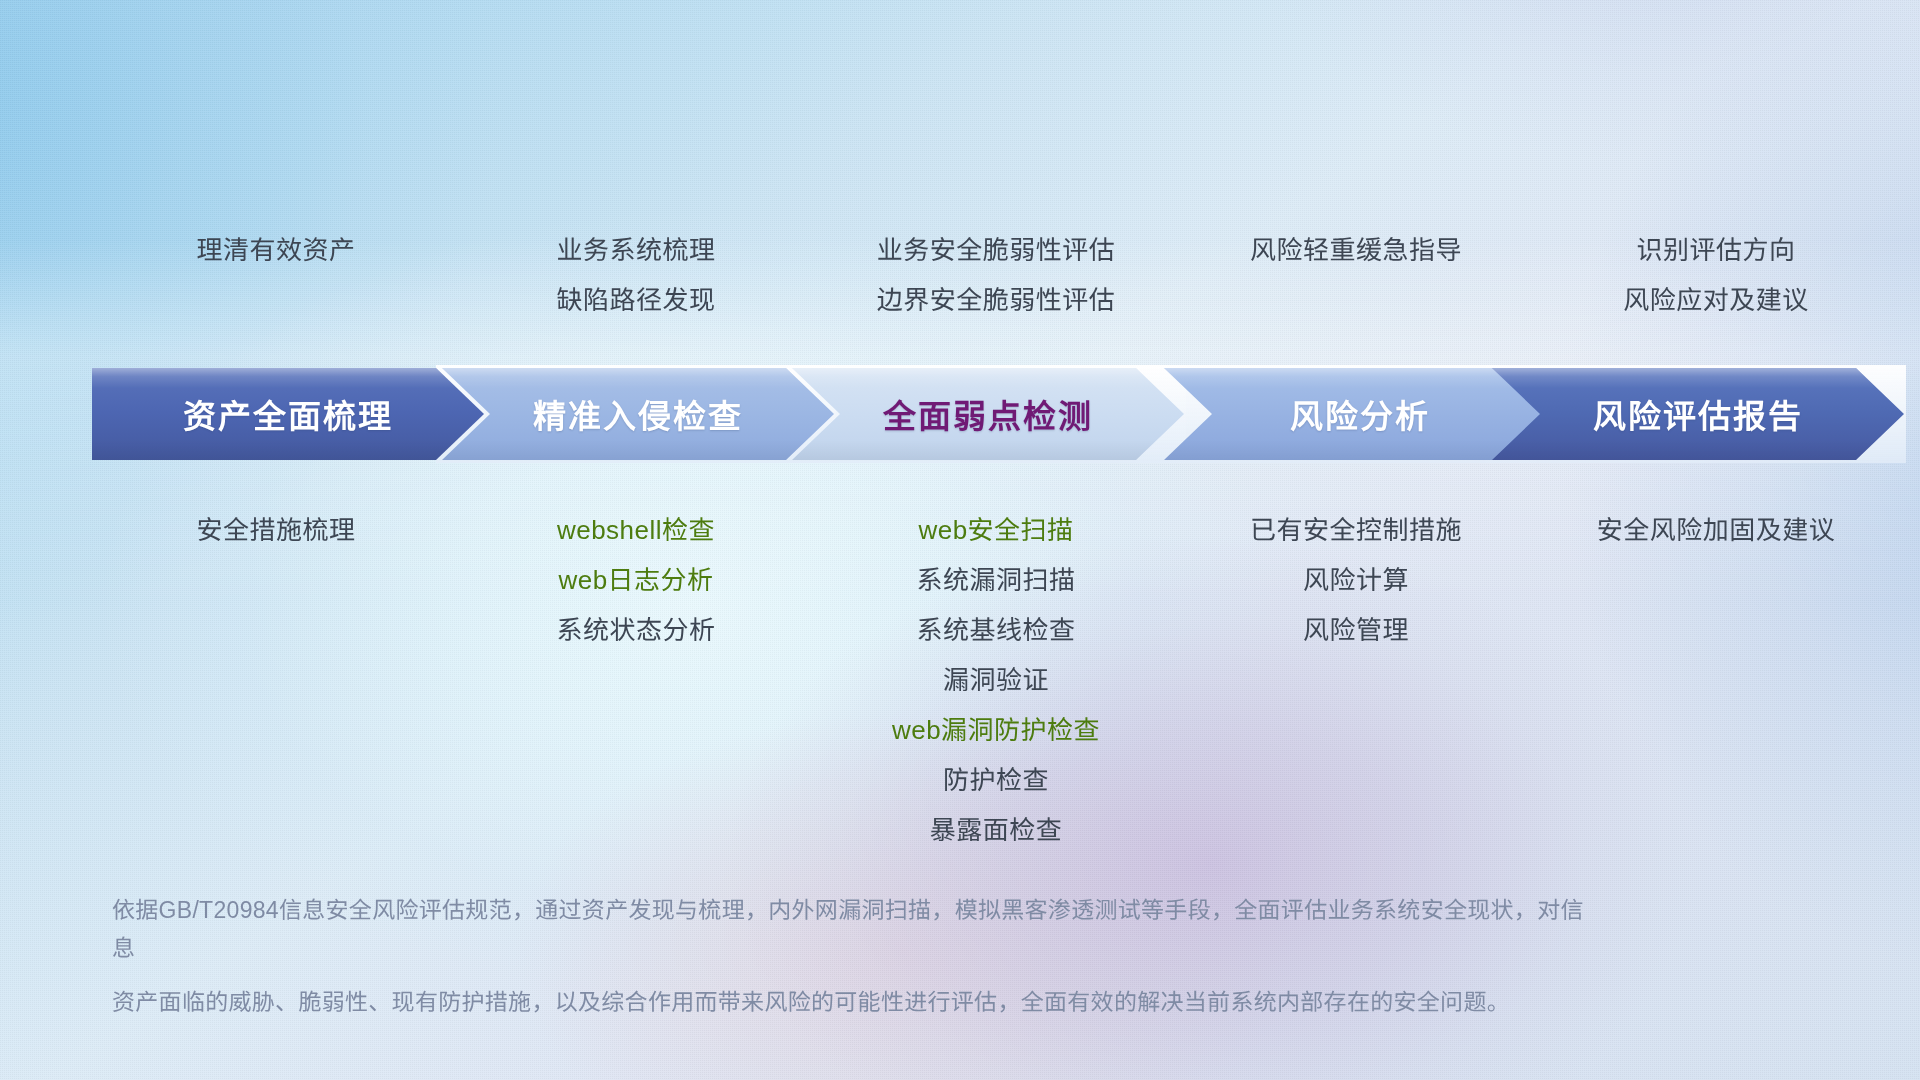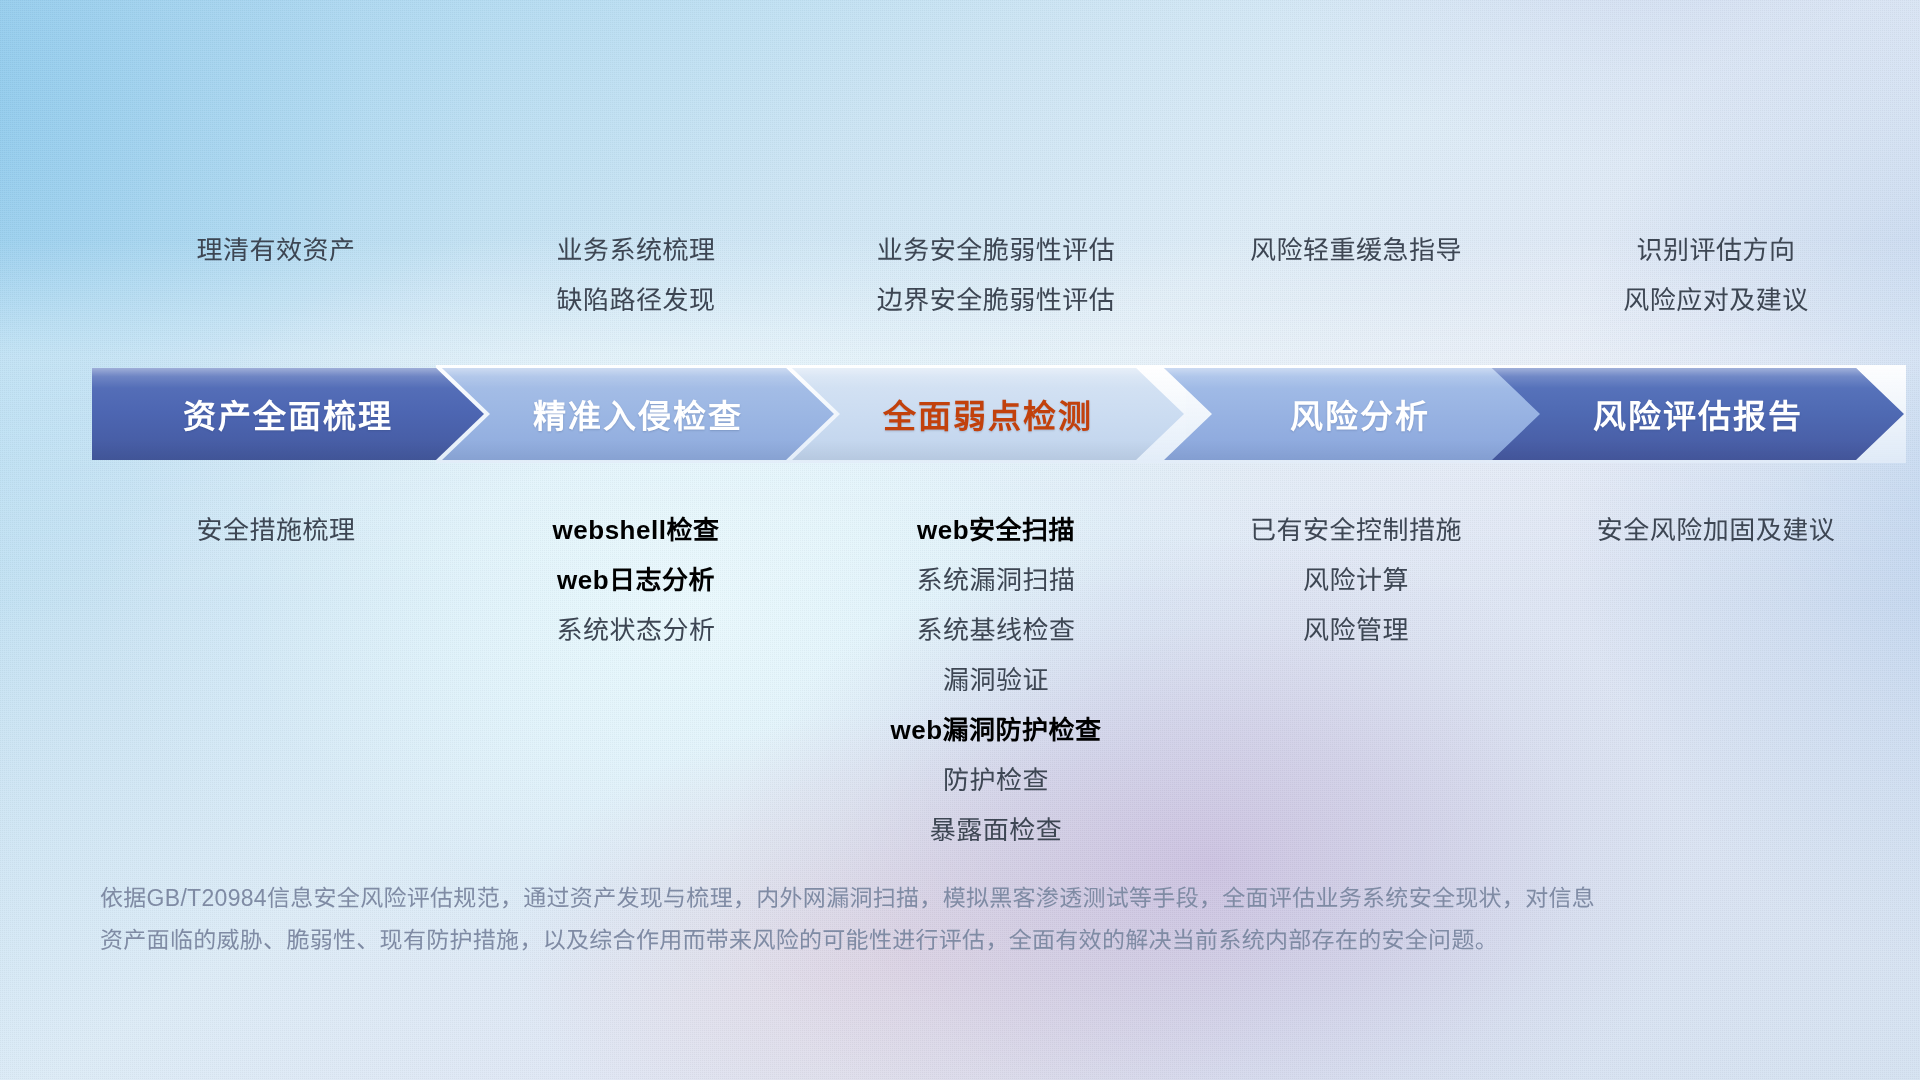--- a/index.html
+++ b/index.html
@@ -121,22 +121,22 @@
     text-align: center;
   }
   .note {
     font-size: 26px;
     line-height: 50px;
     color: #3d4653;
     letter-spacing: .5px;
     white-space: nowrap;
   }
   .note.bold {
-    font-weight: bold;
-    color: #000000;
+    font-weight: normal;
+    color: #4d7c0f;
   }
 
   
   .band {
     position: absolute;
     top: 368px;
     left: 92px;
     width: 1812px;
     height: 76px;
   }
@@ -168,21 +168,21 @@
   .arrow.a5 { left: 1400px; width: 412px; }
 
   
   .fill-1 { background: linear-gradient(180deg, #5a74bc 0%, #4d66b2 48%, #44599f 100%); }
   .fill-2 { background: linear-gradient(180deg, #a9c1e8 0%, #9bb6e3 52%, #8eaadd 100%); }
   .fill-3 { background: linear-gradient(180deg, #d7e4f4 0%, #cbdcf1 52%, #c0d3ec 100%); }
   .fill-4 { background: linear-gradient(180deg, #a6c0e9 0%, #97b2e2 52%, #8aa6dc 100%); }
   .fill-5 { background: linear-gradient(180deg, #5c78c0 0%, #4f6ab3 48%, #4659a1 100%); }
 
   .lbl-white { color: #ffffff; }
-  .lbl-blue  { color: #c2410c; text-shadow: 0 1px 2px rgba(255,255,255,.55); }
+  .lbl-blue  { color: #701a75; text-shadow: 0 1px 2px rgba(255,255,255,.55); }
 
   
   .clip-head {  
     -webkit-clip-path: polygon(0 0, calc(100% - 48px) 0, 100% 50%, calc(100% - 48px) 100%, 0 100%);
     clip-path: polygon(0 0, calc(100% - 48px) 0, 100% 50%, calc(100% - 48px) 100%, 0 100%);
   }
   .clip-mid {   
     -webkit-clip-path: polygon(0 0, calc(100% - 48px) 0, 100% 50%, calc(100% - 48px) 100%, 0 100%, 48px 50%);
     clip-path: polygon(0 0, calc(100% - 48px) 0, 100% 50%, calc(100% - 48px) 100%, 0 100%, 48px 50%);
   }
@@ -215,21 +215,21 @@
   .footer {
     position: absolute;
     top: 875px;
     left: 96px;
     width: 1510px;
     font-size: 23px;
     line-height: 38px;
     color: #7f8ba4;
     letter-spacing: .3px;
   }
-  .footer p { margin: 4px; }
+  .footer p { margin: 16px; }
 </style>
 </head>
 <body>
 
 <div id="stage">
 
   <div class="bg-layer bg-base"></div>
   <div class="bg-layer bg-blob-4"></div>
   <div class="bg-layer bg-blob-1"></div>
   <div class="bg-layer bg-blob-5"></div>

